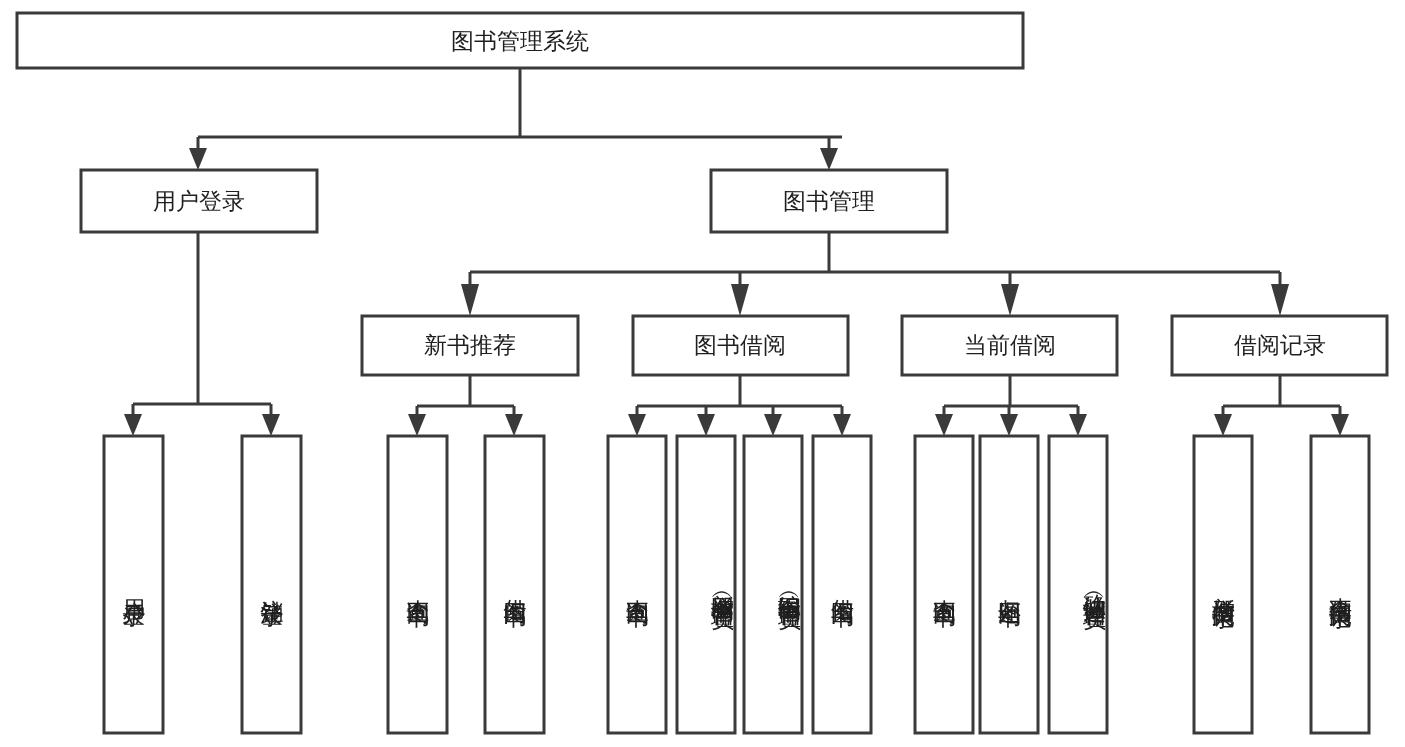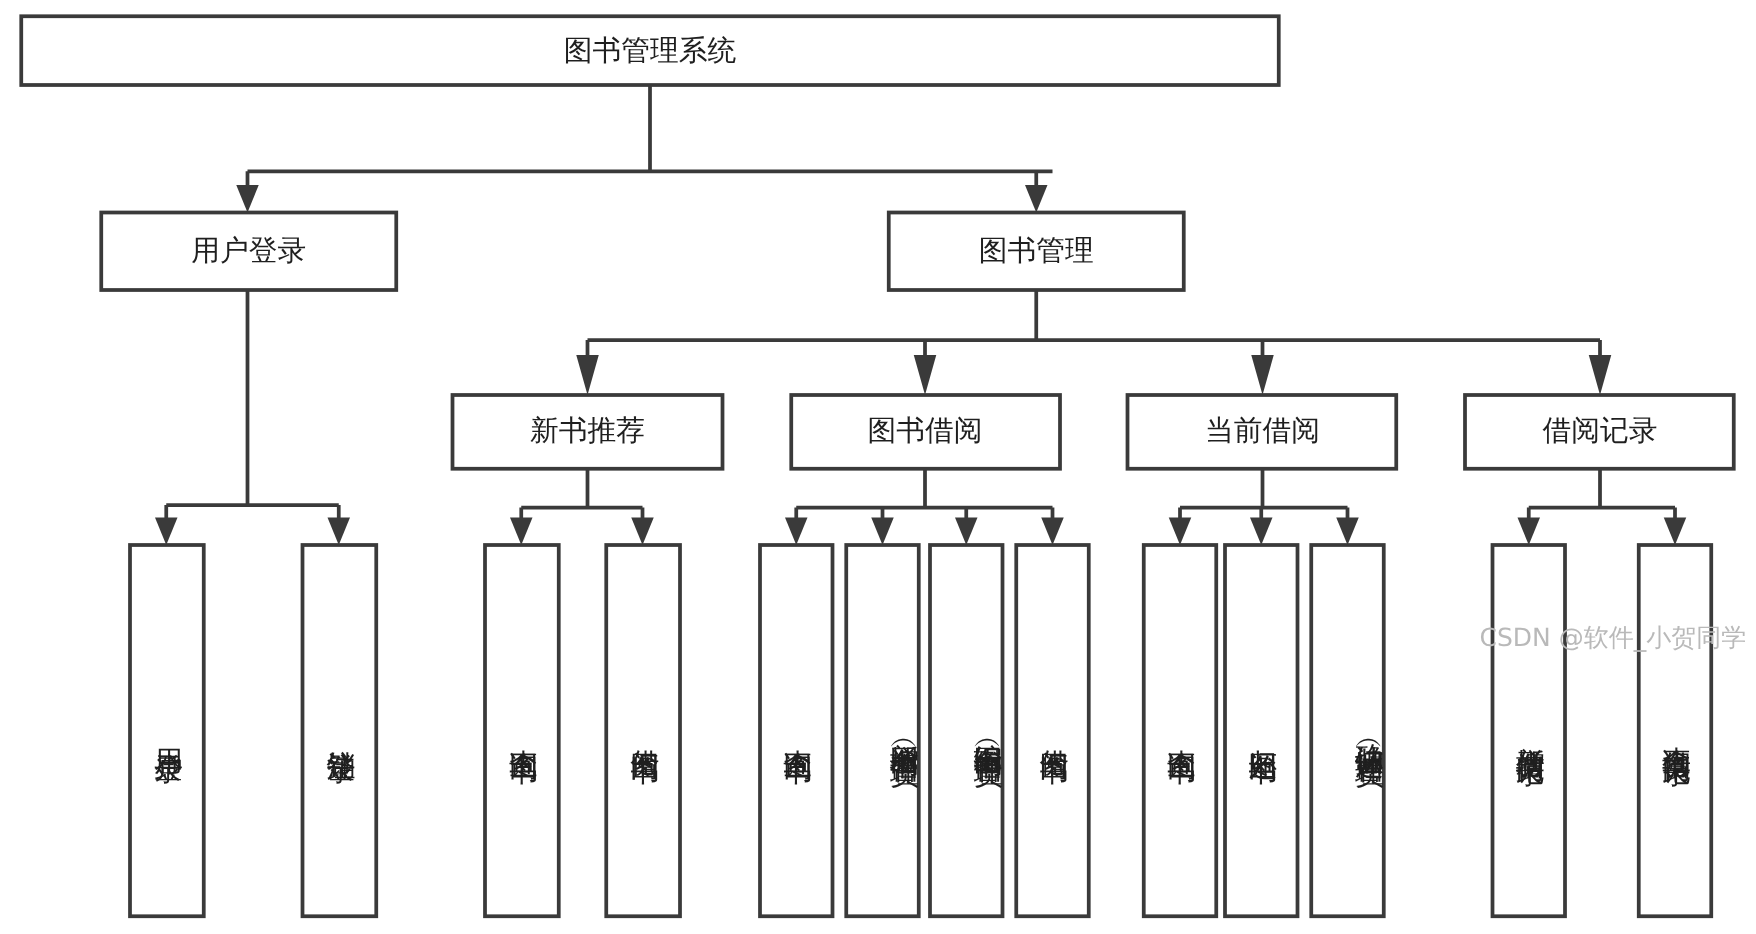--- a/index.html
+++ b/index.html
@@ -210,15 +210,14 @@
   <div class="node-label-v" style="left:608px; top:436px; width:58px; height:297px;">查询图书</div>
   <div class="node-label-v" style="left:677px; top:436px; width:58px; height:297px; align-items:flex-start;">新增图书（管理员）</div>
   <div class="node-label-v" style="left:744px; top:436px; width:58px; height:297px; align-items:flex-start;">编辑图书（管理员）</div>
   <div class="node-label-v" style="left:813px; top:436px; width:58px; height:297px;">借阅图书</div>
   <div class="node-label-v" style="left:915px; top:436px; width:58px; height:297px;">查询图书</div>
   <div class="node-label-v" style="left:980px; top:436px; width:58px; height:297px;">归还图书</div>
   <div class="node-label-v" style="left:1049px; top:436px; width:58px; height:297px; align-items:flex-start;">确认归还（管理员）</div>
   <div class="node-label-v" style="left:1194px; top:436px; width:58px; height:297px;">新增借阅记录</div>
   <div class="node-label-v" style="left:1311px; top:436px; width:58px; height:297px;">查询借阅记录</div>
 
-  <div class="watermark">CSDN @软件_小贺同学</div>
 
 </div>
 
 </body></html>

